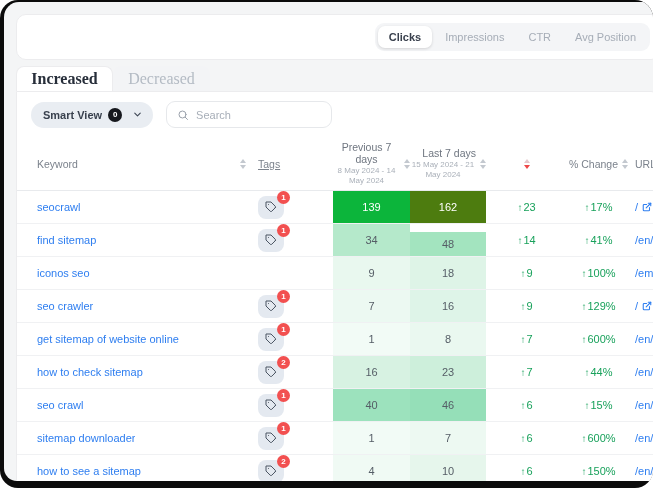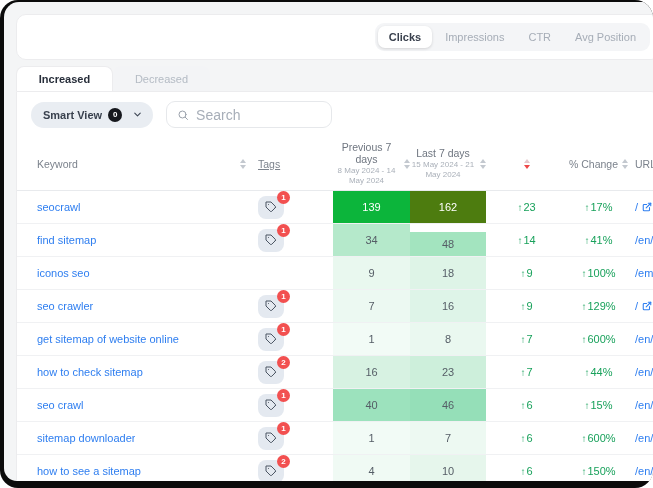--- a/index.html
+++ b/index.html
@@ -10,44 +10,44 @@
   .screen { position:absolute; left:4px; top:2px; right:0; bottom:7px; background:#f4f5f6; border-radius:15px 0 0 13px; overflow:hidden; }
 
   
   .toolbar { position:absolute; left:12px; top:12px; right:-8px; height:46px; background:#fff; border:1px solid #ececee; border-radius:10px; display:flex; align-items:center; justify-content:flex-end; padding:0 10px; }
   .seg { display:flex; align-items:center; background:#f4f5f7; border-radius:9px; padding:3px; gap:2px; }
   .seg-item { border:none; background:transparent; color:#a6adb7; font-family:inherit; font-size:11px; padding:5px 11px; border-radius:7px; cursor:pointer; white-space:nowrap; }
   .seg-item.selected { background:#fff; color:#39404d; font-weight:bold; box-shadow:0 1px 3px rgba(0,0,0,.14); }
 
   
   .tabs { position:absolute; left:12px; top:64px; display:flex; }
-  .tab { width:97px; height:25px; display:flex; align-items:center; justify-content:center; font-size:11px; border-radius:8px 8px 0 0; cursor:pointer; }
+  .tab { width:97px; height:25px; display:flex; align-items:center; justify-content:center; font-size:16px; border-radius:8px 8px 0 0; cursor:pointer;font-family:Liberation Serif, serif; }
   .tab.active { background:#fff; color:#272e3a; font-weight:bold; border:1px solid #ececee; border-bottom:none; }
   .tab.inactive { background:#f3f4f6; color:#b4bbc4; }
 
   
   .card { position:absolute; left:12px; top:89px; right:-8px; bottom:-4px; background:#fff; border:1px solid #ececee; border-radius:0 10px 0 0; overflow:hidden; }
 
   .filter-row { display:flex; align-items:center; padding:9px 14px 9px 14px; }
   .chip { display:inline-flex; align-items:center; gap:6px; height:26px; padding:0 10px 0 12px; background:#e9edf2; border-radius:14px; font-size:11px; color:#39414e; font-weight:bold; cursor:pointer; }
   .chip .count { display:inline-flex; align-items:center; justify-content:center; width:14px; height:14px; border-radius:50%; background:#16181d; color:#fff; font-size:8px; font-weight:bold; }
   .chip .chev { display:inline-flex; margin-left:4px; }
   .search { display:flex; align-items:center; gap:7px; margin-left:13px; width:166px; height:27px; border:1px solid #e6e8eb; border-radius:9px; padding:0 10px; background:#fff; }
-  .search input { border:none; outline:none; width:100%; font-family:inherit; font-size:14px; color:#4b5563; background:transparent; }
+  .search input { border:none; outline:none; width:100%; font-family:inherit; font-size:11px; color:#4b5563; background:transparent; }
   .search input::placeholder { color:#a7aeb8; }
 
   
   .thead, .tr { display:grid; grid-template-columns:237px 79px 77px 76px 81px 63px minmax(40px,1fr); align-items:stretch; }
   .thead { border-bottom:1px solid #e8eaed; height:54px; }
   .th { display:flex; align-items:center; font-size:10.5px; color:#7b828c; }
   .th-keyword { padding-left:20px; justify-content:space-between; padding-right:8px; }
   .th-tags { padding-left:4px;text-decoration:underline; }
   .th-center { justify-content:center; text-align:center; gap:4px; }
   .th-url { padding-left:5px; gap:4px; }
-  .th .hdr-stack { display:flex; flex-direction:column; align-items:center; gap:1px; }
+  .th .hdr-stack { display:flex; flex-direction:column; align-items:flex-end; gap:1px; }
   .hdr-title { color:#6f7680; font-size:10.5px; }
   .hdr-dates { color:#aab0b9; font-size:8px; line-height:1.25; max-width:72px; text-align:center; }
   .hdr-abs { text-align:center; line-height:1.3; }
 
   .sort { display:inline-flex; flex-direction:column; gap:2px; cursor:pointer; flex:none; }
   .sort i { display:block; width:0; height:0; border-left:3px solid transparent; border-right:3px solid transparent; }
   .sort .up { border-bottom:4px solid #c3c8cf; }
   .sort .down { border-top:4px solid #c3c8cf; }
   .sort.active .up { border-bottom-color:#e5c6cb; }
   .sort.active .down { border-top-color:#ee4747; }

